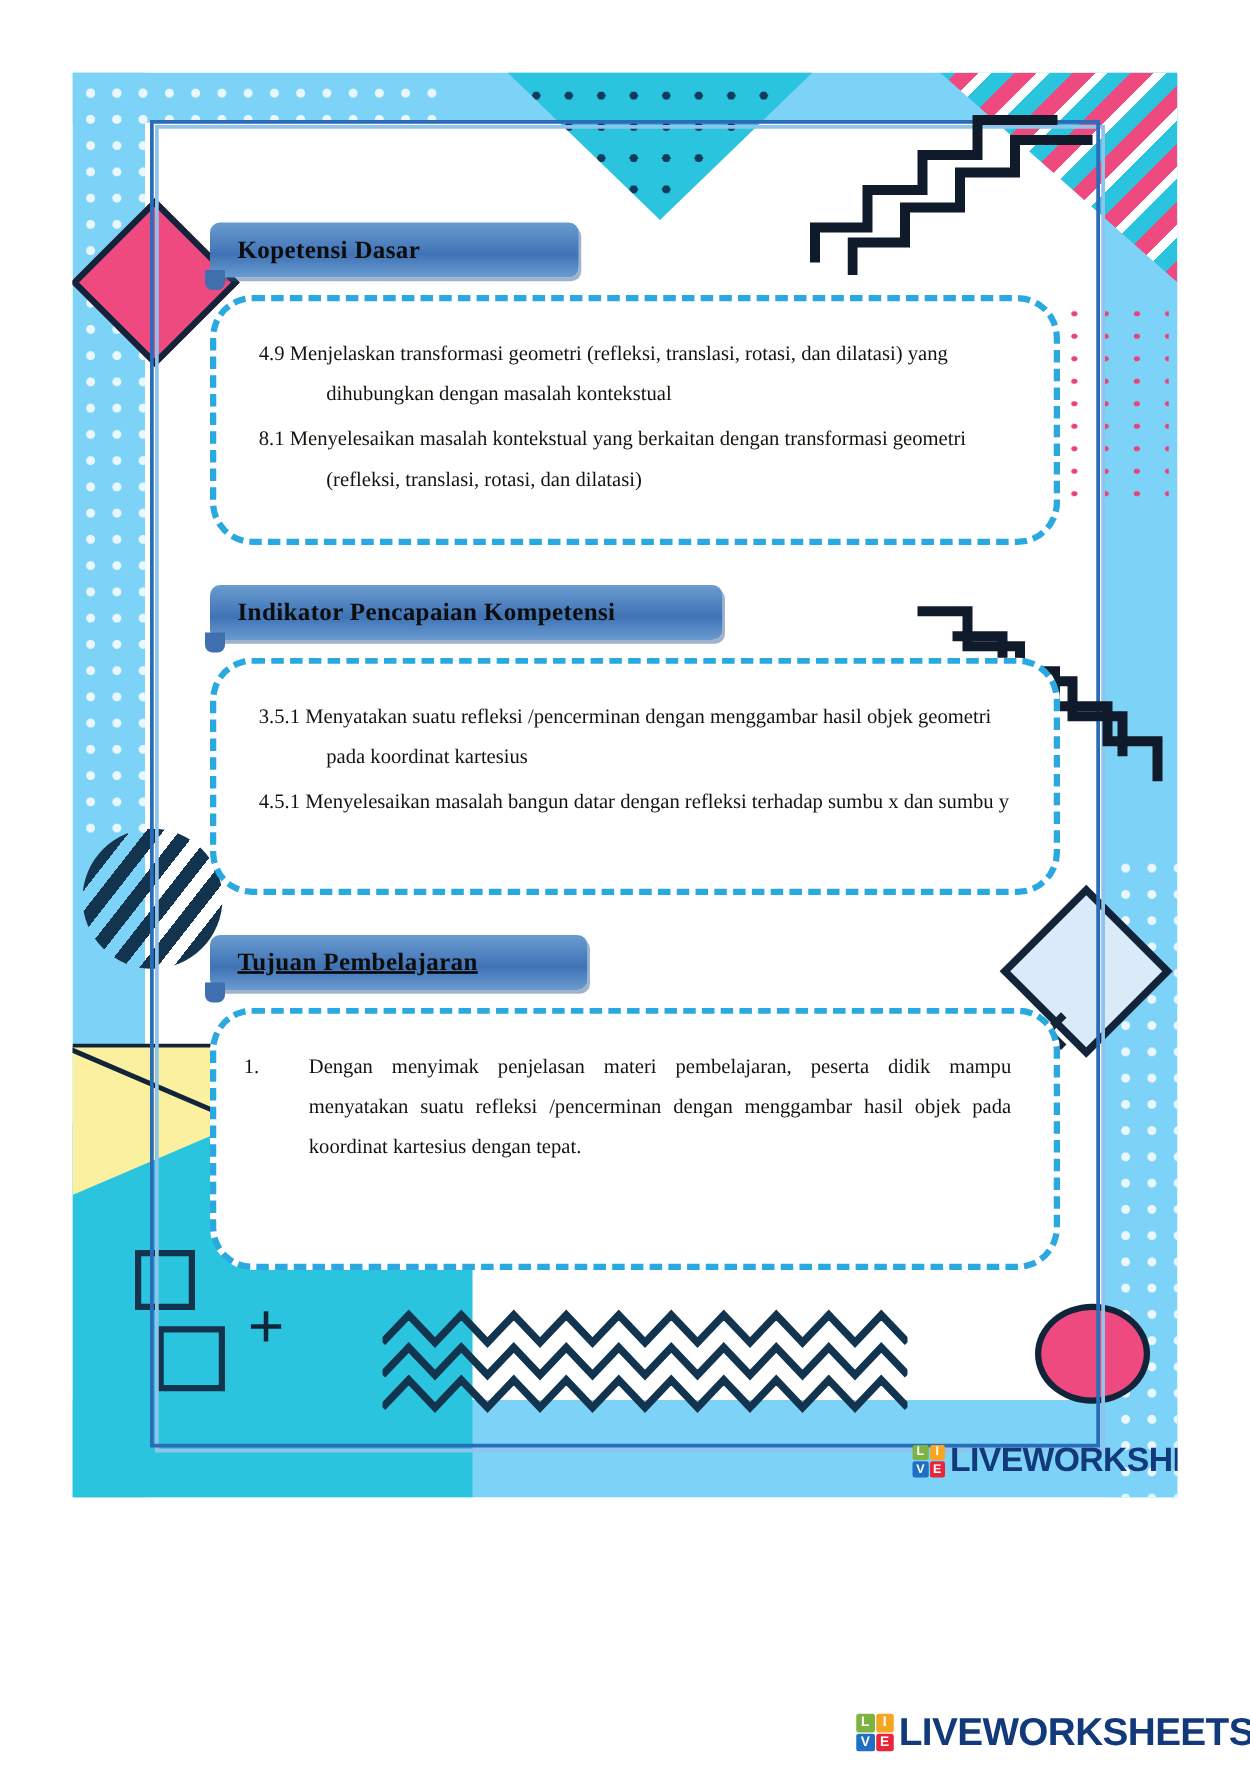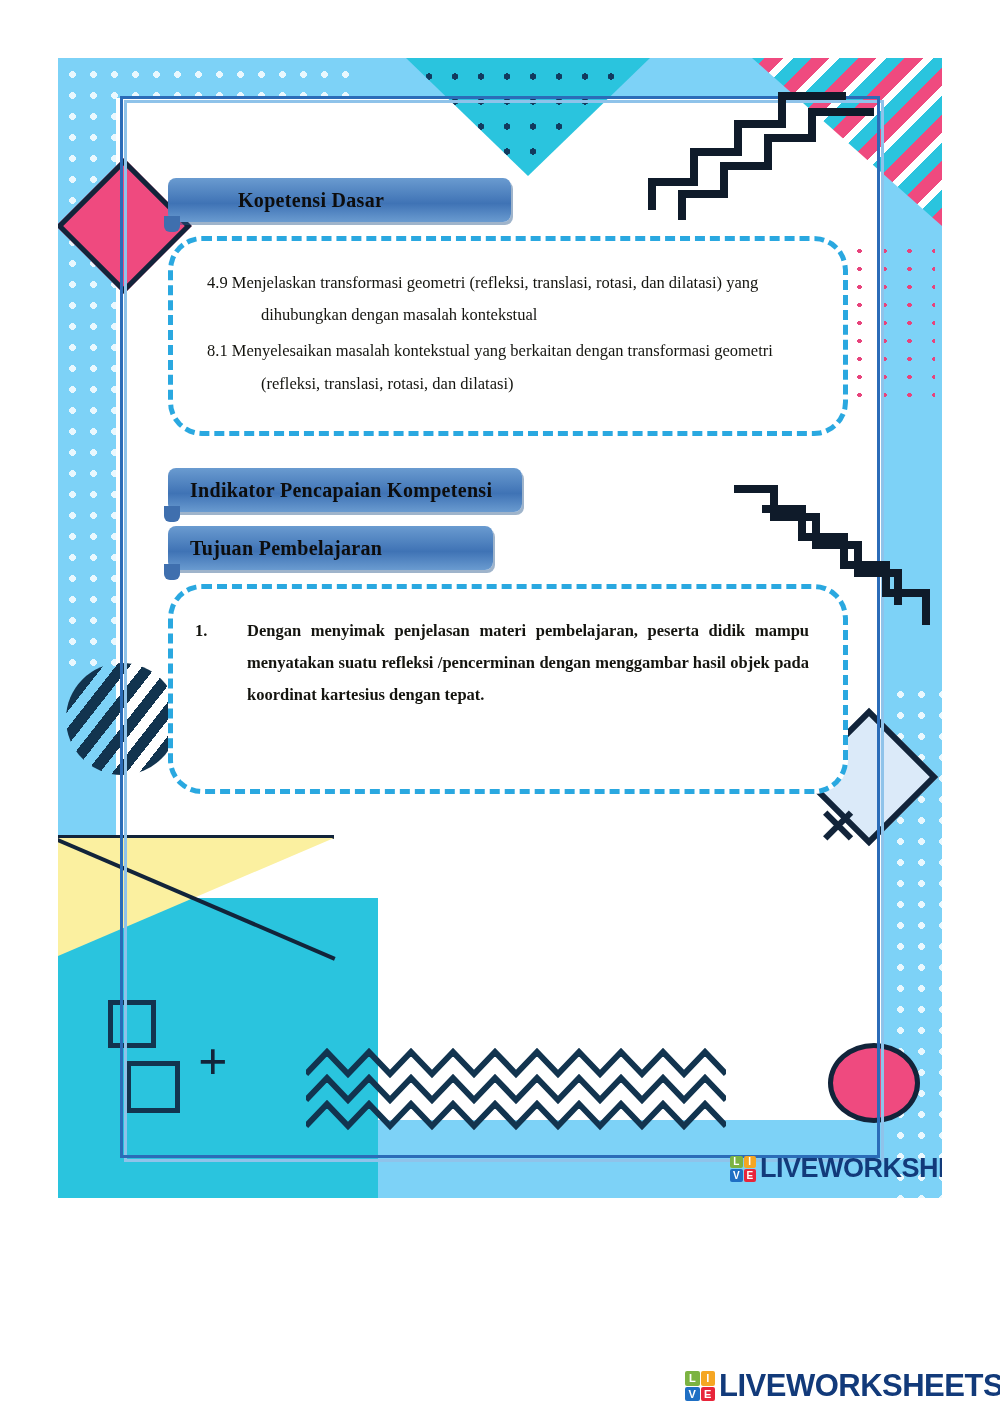--- a/index.html
+++ b/index.html
@@ -149,34 +149,34 @@
     display:flex;align-items:center;
   }
   .banner::after{
     content:"";position:absolute;left:-4px;bottom:-10px;width:16px;height:16px;
     background:#3f6fae;border-radius:0 0 6px 6px;
   }
   .banner span{
     padding-left:22px;font-size:20px;font-weight:bold;color:#0d0d0d;
     letter-spacing:.3px;font-family:"Liberation Serif", serif;
   }
-  .banner-kd{width:295px;padding-left:48px;}
-  .banner-ipk{width:354px;}
-  .banner-tp{width:325px;}
+  .banner-kd{width:295px;}
+  .banner-ipk{width:410px;}
+  .banner-tp{width:302px;text-decoration:underline;}
 
   .card{
     border:5px dashed #2aa8e0;border-radius:34px;background:#ffffff;
     padding:26px 34px;margin-bottom:32px;position:relative;
   }
   .card p{
     margin:0 0 4px 0;font-size:16.5px;line-height:1.95;color:#14140f;
     padding-left:54px;text-indent:-54px;
   }
   .card.objectives p{
-    text-align:justify;padding-left:40px;text-indent:-26px;font-weight:bold;
+    text-align:justify;padding-left:40px;text-indent:-26px;
   }
   .card.objectives p .num{display:inline-block;width:26px;}
 
   .card-kd{height:200px;box-sizing:border-box;}
   .card-ipk{height:190px;box-sizing:border-box;}
   .card-tp{height:210px;box-sizing:border-box;}
 
   
   .wm{display:flex;align-items:center;gap:4px;}
   .wm-logo{display:grid;grid-template-columns:repeat(2,1fr);grid-template-rows:repeat(2,1fr);
@@ -272,20 +272,24 @@
     <div class="banner banner-kd">
       <span>Kopetensi Dasar</span>
     </div>
     <div class="card card-kd">
       <p>4.9 Menjelaskan transformasi geometri (refleksi, translasi, rotasi, dan dilatasi) yang dihubungkan dengan masalah kontekstual</p>
       <p>8.1 Menyelesaikan masalah kontekstual yang berkaitan dengan transformasi geometri (refleksi, translasi, rotasi, dan dilatasi)</p>
     </div>
 
     <div class="banner banner-ipk">
       <span>Indikator Pencapaian Kompetensi</span>
+    </div>
+    <div class="card card-ipk">
+      <p>3.5.1 Menyatakan suatu refleksi /pencerminan dengan menggambar hasil objek geometri pada koordinat kartesius</p>
+      <p>4.5.1 Menyelesaikan masalah bangun datar dengan refleksi terhadap sumbu x dan sumbu y</p>
     </div>
 
     <div class="banner banner-tp">
       <span>Tujuan Pembelajaran</span>
     </div>
     <div class="card card-tp objectives">
       <p>
         <span class="num">1.</span><span>Dengan menyimak penjelasan materi pembelajaran, peserta didik mampu menyatakan suatu refleksi /pencerminan dengan menggambar hasil objek pada koordinat kartesius dengan tepat.</span>
       </p>
     </div>

